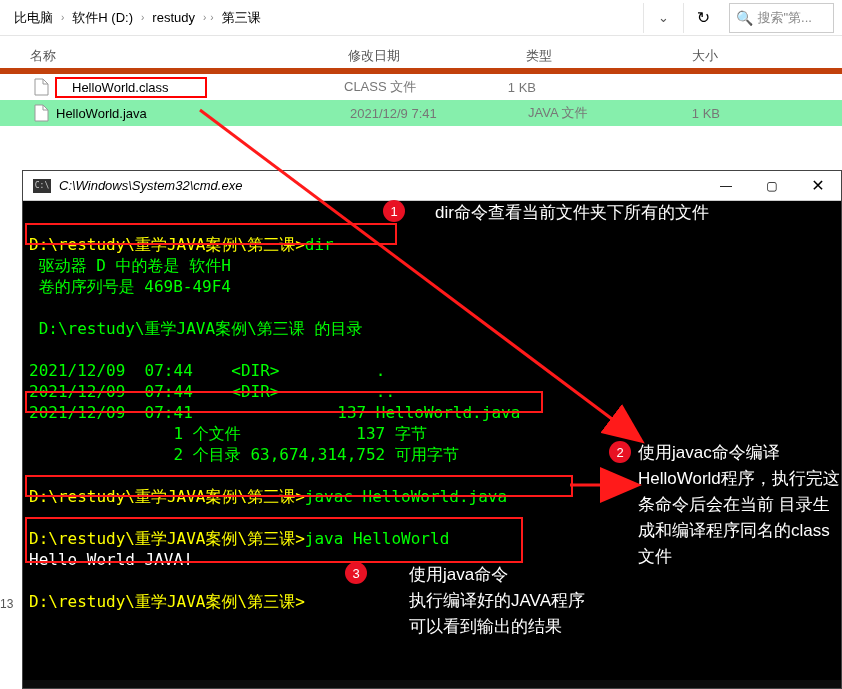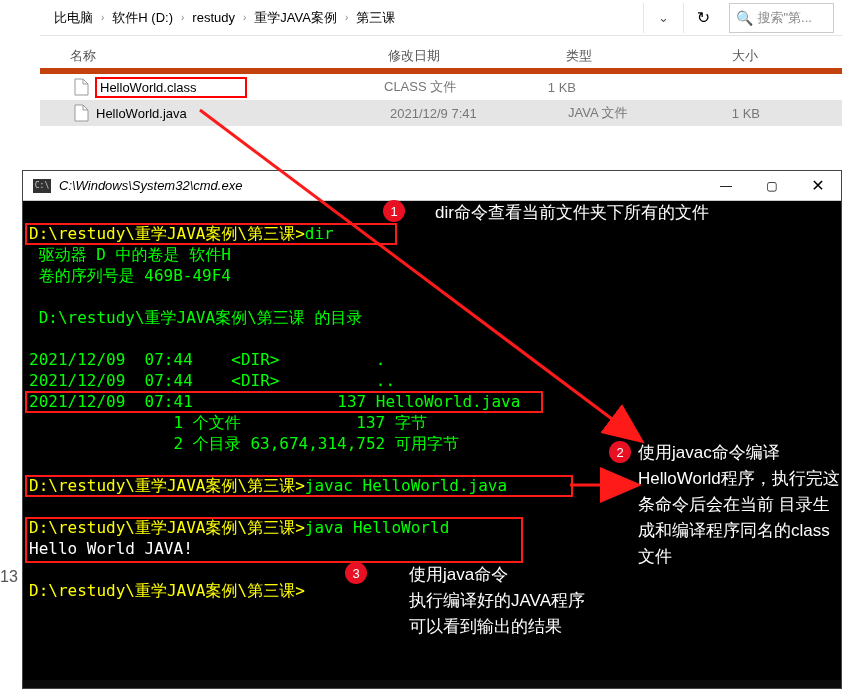--- a/index.html
+++ b/index.html
@@ -1,91 +1,88 @@
 <!DOCTYPE html>
 <html><head>
 <meta charset="utf-8">
 <style>
 * { box-sizing: border-box; margin: 0; padding: 0; }
 body { font-family: "Microsoft YaHei", "Segoe UI", sans-serif; font-size: 13px; background: #fff; width: 842px; height: 689px; position: relative; overflow: hidden; }
 
 
-.explorer { background: #fff; margin-left: 40px; }
+.explorer { background: #fff; }
 .addrbar { display: flex; align-items: center; height: 36px; border-bottom: 1px solid #e5e5e5; background: #fff; }
 .breadcrumbs { display: flex; align-items: center; flex: 1; padding-left: 8px; }
 .crumb { display: flex; align-items: center; padding: 4px 6px; color: #000; cursor: default; }
 .crumb-sep { color: #888; font-size: 10px; padding: 0 2px; }
 .addr-dd { width: 40px; height: 30px; display: flex; align-items: center; justify-content: center; color: #555; border-left: 1px solid #e5e5e5; }
 .refresh-btn { width: 40px; height: 30px; display: flex; align-items: center; justify-content: center; border-left: 1px solid #e5e5e5; font-size: 16px; }
 .search-box { width: 105px; height: 30px; border: 1px solid #ccc; margin: 0 8px 0 6px; display: flex; align-items: center; padding: 0 6px; color: #888; }
 .search-ic { margin-right: 4px; font-size: 14px; }
 .search-txt { font-size: 13px; white-space: nowrap; overflow: hidden; }
 
 .list-header { display: flex; height: 38px; align-items: center; color: #555; padding-left: 30px; border-bottom: 6px solid #c2410c; padding-top: 8px; }
 .col-name { width: 318px; }
 .col-date { width: 178px; }
 .col-type { width: 130px; }
 .col-size { width: 92px; text-align: right; padding-right: 30px; }
 
 .file-row { display: flex; height: 26px; align-items: center; padding-left: 32px; }
-.file-row.sel { background: #e5e5e5; }
+.file-row.sel { background: #86efac; }
 .file-icon { width: 18px; height: 20px; display: flex; align-items: center; justify-content: center; margin-right: 6px; }
 .file-icon svg { display: block; }
 .fname { width: 294px; color: #000; }
 .fdate { width: 178px; color: #777; }
 .ftype { width: 130px; color: #777; }
 .fsize { width: 92px; text-align: right; color: #777; padding-right: 30px; }
 .redbox { outline: 2px solid #ff0000; outline-offset: -1px; }
 
 
 .cmdwin { position: absolute; left: 22px; top: 170px; width: 820px; height: 519px; background: #0c0c0c; border: 1px solid #444; }
 .cmd-title { height: 30px; background: #fff; display: flex; align-items: center; border-bottom: 1px solid #ccc; }
 .cmd-ic { width: 18px; height: 14px; background: #333; margin: 0 8px 0 10px; display: flex; align-items: center; justify-content: center; }
 .cmd-ic-txt { color: #ccc; font-size: 8px; font-family: monospace; }
 .cmd-title-text { flex: 1; color: #000; font-size: 13px; font-style: italic; }
 .winbtns { display: flex; }
 .winbtn { width: 46px; height: 30px; display: flex; align-items: center; justify-content: center; color: #000; font-size: 12px; }
 .winbtn.close { font-size: 16px; }
 
-.cmd-body { position: relative; background: #000; height: 479px; font-family: "NSimSun", "SimSun", Consolas, monospace; font-size: 16px; line-height: 21px; color: #00ff00; padding: 1px 6px; white-space: pre; }
+.cmd-body { position: relative; background: #000; height: 479px; font-family: "NSimSun", "SimSun", Consolas, monospace; font-size: 16px; line-height: 21px; color: #00ff00; padding: 12px 6px; white-space: pre; }
 .prompt { color: #ffff00; }
 .dirln { color: #00ff00; }
 .outwhite { color: #fff; }
 .rb { position: absolute; border: 2px solid #ff1a1a; pointer-events: none; }
 
 
 .badge { position: absolute; width: 22px; height: 22px; border-radius: 50%; background: #e81123; color: #fff; font-size: 13px; display: flex; align-items: center; justify-content: center; font-family: sans-serif; z-index: 20; }
 .ann { position: absolute; color: #fff; font-size: 17px; line-height: 26px; font-family: "Microsoft YaHei", sans-serif; z-index: 15; pointer-events: none; }
 
 
 .arrows { position: absolute; left: 0; top: 0; width: 842px; height: 689px; pointer-events: none; z-index: 10; }
 
-.sidecount { position: absolute; left: 0; top: 568px; font-size: 16px; color: #555; }
+.sidecount { position: absolute; left: 0; top: 597px; font-size: 12px; color: #555; }
 </style>
 </head>
 <body>
 
 <div class="explorer">
   <div class="addrbar">
     <div class="breadcrumbs">
       <span class="crumb">
           <span>比电脑</span>
         </span>
         <span class="crumb-sep">›</span>
       <span class="crumb">
           <span>软件H (D:)</span>
         </span>
         <span class="crumb-sep">›</span>
       <span class="crumb">
           <span>restudy</span>
         </span>
         <span class="crumb-sep">›</span>
-      <span class="crumb">
-          <span>重学JAVA案例</span>
-        </span>
         <span class="crumb-sep">›</span>
       <span class="crumb">
           <span>第三课</span>
         </span>
     </div>
     <div class="addr-dd">⌄</div>
     <div class="refresh-btn">↻</div>
     <div class="search-box">
       <span class="search-ic">🔍</span>
       <span class="search-txt">搜索"第...</span>
@@ -99,21 +96,21 @@
     <div class="col-size">大小</div>
   </div>
 
   <div class="file-row">
     <span class="file-icon">
       <svg width="15" height="18" viewBox="0 0 15 18">
           <path d="M1 1 h8 l5 5 v11 h-13 z" fill="#fff" stroke="#999"></path>
           <path d="M9 1 v5 h5" fill="none" stroke="#999"></path>
         </svg>
     </span>
-    <span class="fname redbox" style="display:inline-block;width:150px;padding:2px 4px">HelloWorld.class</span>
+    <span class="fname redbox" style="display:inline-block;width:150px;padding:2px 16px">HelloWorld.class</span>
     <span style="width:138px"></span>
     <div class="ftype">CLASS 文件</div>
     <div class="fsize">1 KB</div>
   </div>
 
   <div class="file-row sel">
     <span class="file-icon">
       <svg width="15" height="18" viewBox="0 0 15 18">
           <path d="M1 1 h8 l5 5 v11 h-13 z" fill="#fff" stroke="#999"></path>
           <path d="M9 1 v5 h5" fill="none" stroke="#999"></path>

